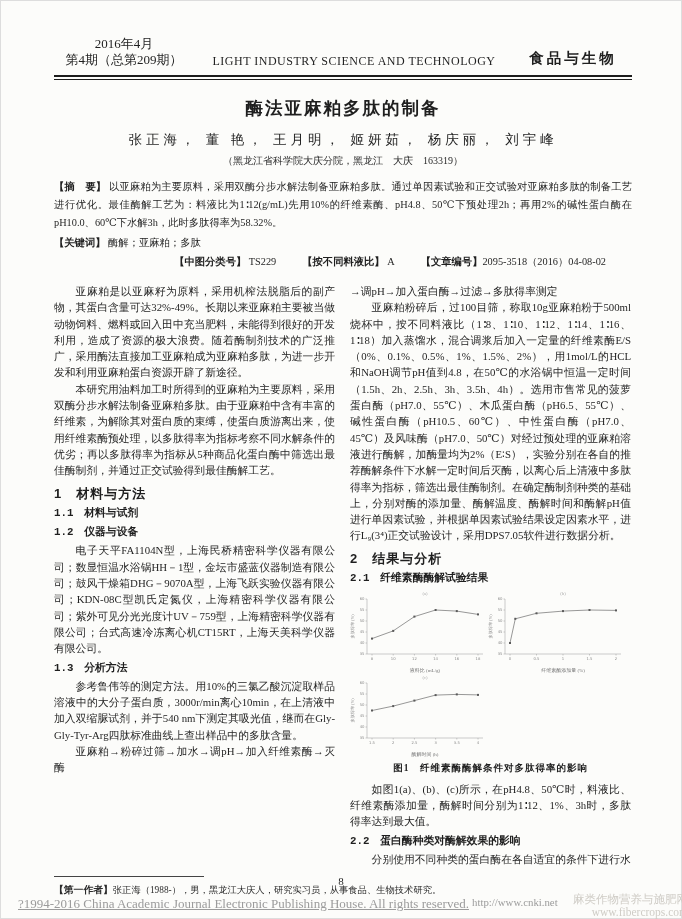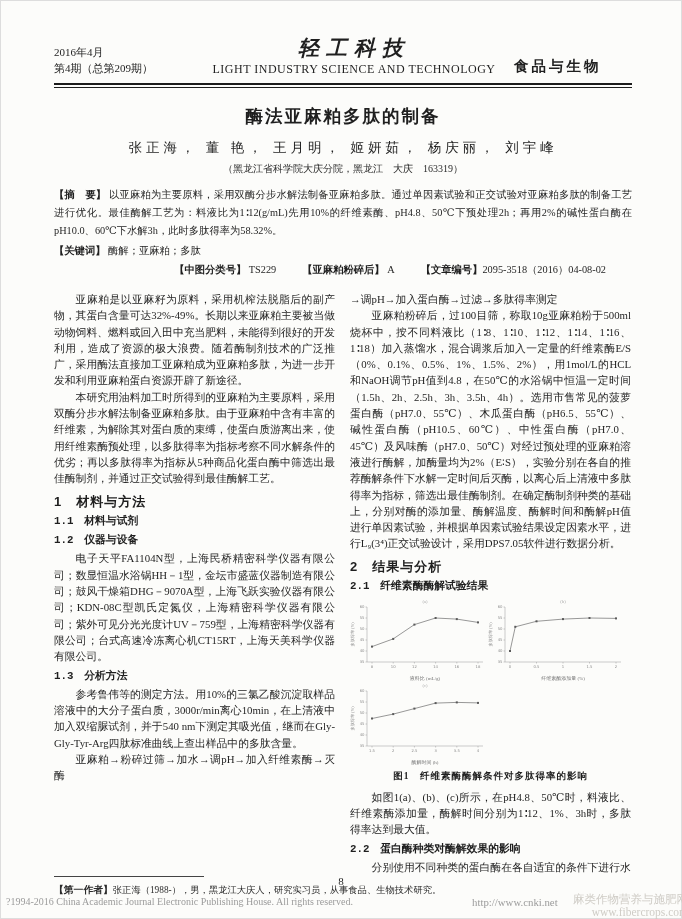--- a/index.html
+++ b/index.html
@@ -3,25 +3,25 @@
 <meta charset="utf-8">
 <style>
   html,body{margin:0;padding:0;background:#e9e9e6;}
   .canvas{position:relative;width:682px;height:919px;background:#fcfcfa;overflow:hidden;
           font-family:"Liberation Serif","DejaVu Serif",serif;color:#1f1f1f;
           box-shadow:inset 0 0 0 1px #ddd;}
   .page{padding:36px 50px 0 54px;}
 
   
   .jhead{display:flex;align-items:flex-end;}
-  .jhead-left{width:140px;text-align:left;font-size:11px;line-height:16px;padding-bottom:2px;}
+  .jhead-left{width:140px;text-align:center;font-size:13px;line-height:16px;padding-bottom:2px;}
   .jhead-center{flex:1;text-align:center;}
   .jcn{font-size:21px;font-weight:bold;font-style:italic;letter-spacing:7px;line-height:24px;}
   .jen{font-size:12px;letter-spacing:0.5px;line-height:18px;font-family:"Liberation Serif",serif;}
-  .jhead-right{width:118px;font-weight:bold;font-size:14.5px;letter-spacing:3px;padding-bottom:2px;}
+  .jhead-right{width:118px;text-align:center;font-weight:bold;font-size:14.5px;letter-spacing:3px;padding-bottom:2px;}
   .jrule{margin-top:5px;border-top:2.5px solid #1c1c1c;border-bottom:1px solid #1c1c1c;height:2px;}
 
   
   .atitle{text-align:center;font-family:"Liberation Sans","DejaVu Sans",sans-serif;
           font-weight:bold;font-size:17.5px;letter-spacing:2px;margin-top:16px;}
   .authors{text-align:center;font-size:13.5px;letter-spacing:4px;margin-top:11px;}
   .affil{text-align:center;font-size:10px;margin-top:5px;color:#2a2a2a;}
 
   
   .meta{margin-top:10px;font-size:10.3px;line-height:18px;text-align:justify;}
@@ -51,56 +51,55 @@
   .xl{font-size:5px;fill:#777;}
   .yl{font-size:4.2px;fill:#8d8d8d;}
   .sl{font-size:4.6px;fill:#aaa;}
 
   
   .fnblock{position:absolute;left:54px;right:50px;top:876px;}
   .fnrule{width:150px;border-top:1px solid #444;margin-bottom:6px;}
   .fn{font-size:9.3px;line-height:14.5px;color:#2a2a2a;}
   .fn .lbl{font-family:"Liberation Sans","DejaVu Sans",sans-serif;font-weight:bold;font-size:9.8px;}
   .pageno{position:absolute;left:0;right:0;top:875px;text-align:center;font-size:11px;}
-  .copy{position:absolute;left:6px;top:896px;font-size:10px;color:#9b9b9b;
-        font-family:"Liberation Serif",serif;}
+  .copy{position:absolute;left:18px;top:896px;font-size:13px;color:#9b9b9b;
+        font-family:"Liberation Serif",serif;text-decoration:underline;}
   .cnki{position:absolute;left:472px;top:896px;font-size:10.8px;color:#9b9b9b;}
   .wm{position:absolute;right:-6px;top:893px;text-align:right;color:#cfccc6;
       font-size:11.5px;line-height:13px;width:130px;}
 </style>
 </head>
 <body>
 
 <div class="canvas">
   <div class="page">
 
     <div class="jhead">
       <div class="jhead-left">
         <div>2016年4月</div>
         <div>第4期（总第209期）</div>
       </div>
       <div class="jhead-center">
-        <div class="jcn">轻工科技</div>
         <div class="jen">LIGHT INDUSTRY SCIENCE AND TECHNOLOGY</div>
       </div>
       <div class="jhead-right">食品与生物</div>
     </div>
     <div class="jrule"></div>
 
     <div class="atitle">酶法亚麻粕多肽的制备</div>
     <div class="authors">张正海， 董 艳， 王月明， 姬妍茹， 杨庆丽， 刘宇峰</div>
     <div class="affil">（黑龙江省科学院大庆分院，黑龙江　大庆　163319）</div>
 
     <div class="meta">
       <p><span class="lbl">【摘　要】</span> <span>以亚麻粕为主要原料，采用双酶分步水解法制备亚麻粕多肽。通过单因素试验和正交试验对亚麻粕多肽的制备工艺进行优化。最佳酶解工艺为：料液比为1∶12(g/mL)先用10%的纤维素酶、pH4.8、50℃下预处理2h；再用2%的碱性蛋白酶在pH10.0、60℃下水解3h，此时多肽得率为58.32%。</span></p>
       <p><span class="lbl">【关键词】</span> <span>酶解；亚麻粕；多肽</span></p>
     </div>
     <div class="metarow">
       <span class="seg"><span class="lbl" style="font-family:'Liberation Sans',sans-serif;font-weight:bold;">【中图分类号】</span> <span>TS229</span></span>
-      <span class="seg"><span class="lbl" style="font-family:'Liberation Sans',sans-serif;font-weight:bold;">【亚麻粕粉碎后】</span> <span>A</span></span>
+      <span class="seg"><span class="lbl" style="font-family:'Liberation Sans',sans-serif;font-weight:bold;">【按不同料液比】</span> <span>A</span></span>
       <span class="seg"><span class="lbl" style="font-family:'Liberation Sans',sans-serif;font-weight:bold;">【文章编号】</span><span>2095-3518（2016）04-08-02</span></span>
     </div>
 
     <div class="cols">
 
       <div class="col">
         <p>亚麻粕是以亚麻籽为原料，采用机榨法脱脂后的副产物，其蛋白含量可达32%-49%。长期以来亚麻粕主要被当做动物饲料、燃料或回入田中充当肥料，未能得到很好的开发利用，造成了资源的极大浪费。随着酶制剂技术的广泛推广，采用酶法直接加工亚麻粕成为亚麻粕多肽，为进一步开发和利用亚麻粕蛋白资源开辟了新途径。</p>
         <p>本研究用油料加工时所得到的亚麻粕为主要原料，采用双酶分步水解法制备亚麻粕多肽。由于亚麻粕中含有丰富的纤维素，为解除其对蛋白质的束缚，使蛋白质游离出来，使用纤维素酶预处理，以多肽得率为指标考察不同水解条件的优劣；再以多肽得率为指标从5种商品化蛋白酶中筛选出最佳酶制剂，并通过正交试验得到最佳酶解工艺。</p>
         <div class="h-sec">1　材料与方法</div>
         <div class="h-sub">1.1　材料与试剂</div>

